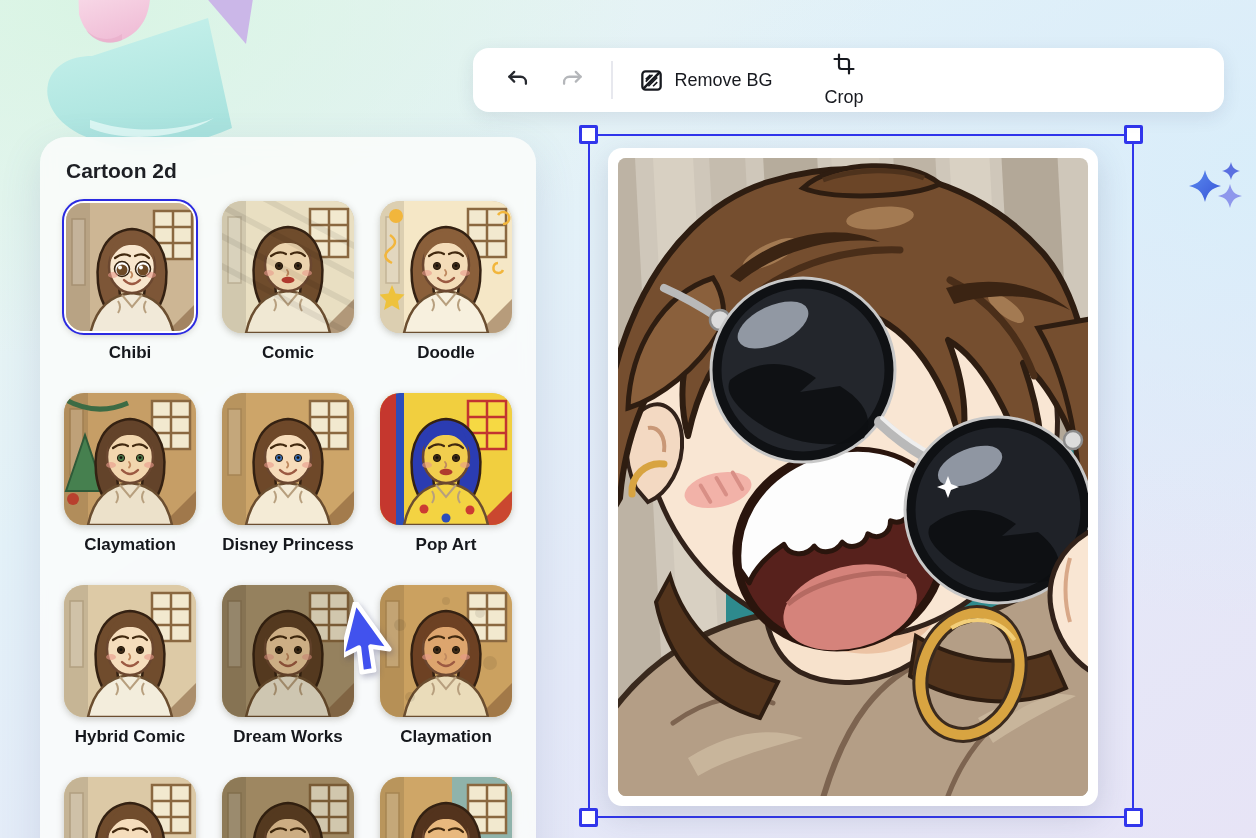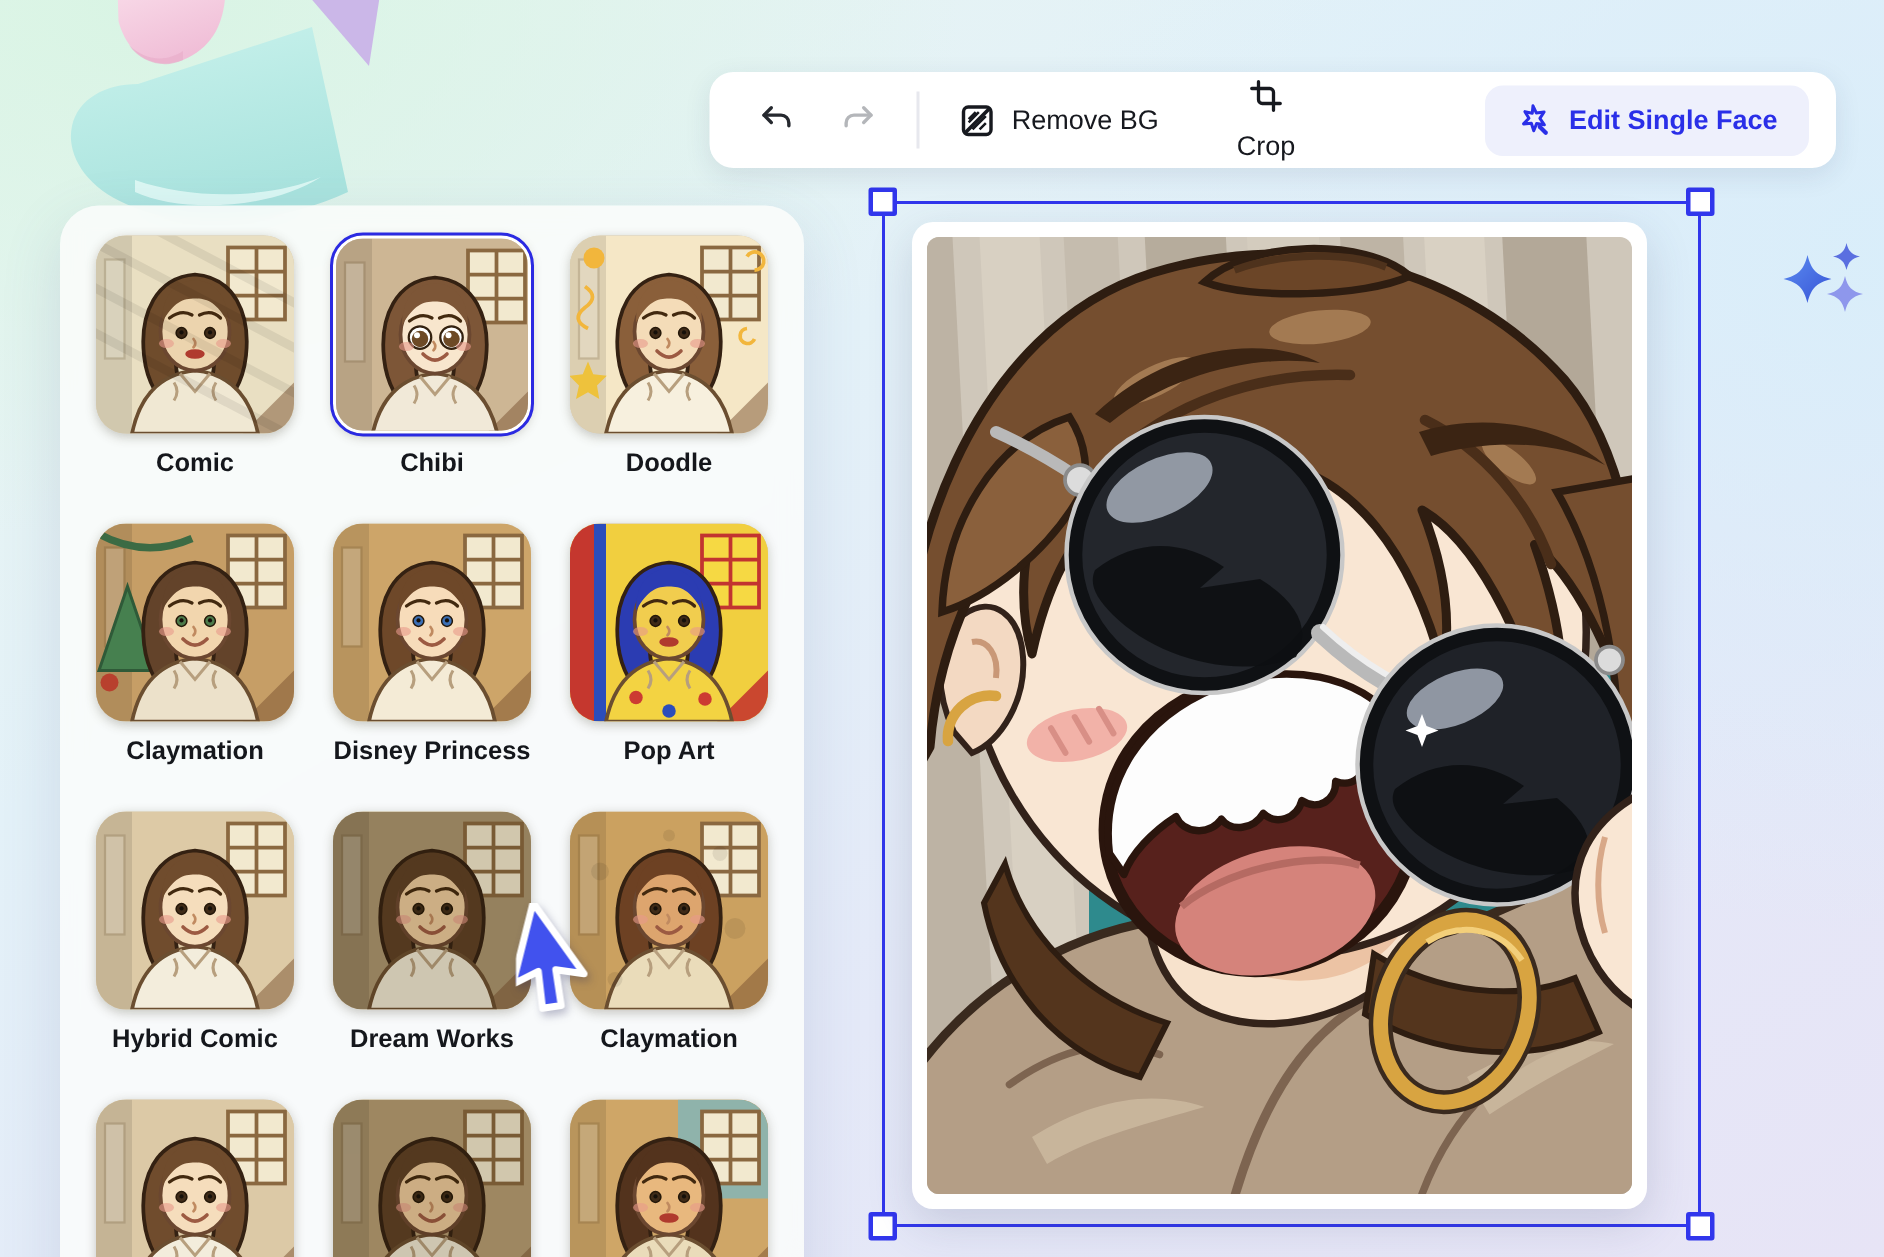--- a/index.html
+++ b/index.html
@@ -109,27 +109,20 @@
     </svg>
     <span data-interactable="false">Remove BG</span>
   </span>
   <span class="tool-btn" data-interactable="true">
     <svg width="24" height="24" viewBox="0 0 24 24" fill="none" stroke="#17191f" stroke-width="2.2" stroke-linecap="round">
       <path d="M7 2.5 V14.5 A2.5 2.5 0 0 0 9.5 17 H21.5"></path>
       <path d="M2.5 7 H14.5 A2.5 2.5 0 0 1 17 9.5 V21.5"></path>
     </svg>
     <span data-interactable="false">Crop</span>
   </span>
-  <span class="pill-btn" data-interactable="true">
-    <svg width="24" height="24" viewBox="0 0 24 24" fill="none" stroke="#2a2fe8" stroke-width="2" stroke-linejoin="round">
-      <path d="M11 2.5 L13.2 7.3 L18.4 6.6 L15.6 10.9 L18.6 15.2 L13.4 14.4 L11.5 19.2 L9.9 14.2 L4.7 14.6 L8.3 10.8 L5.6 6.4 L10.5 7.5 Z"></path>
-      <path d="M15.5 16.5 L19.5 20.5" stroke-width="2.8" stroke-linecap="round"></path>
-    </svg>
-    <span data-interactable="false">Edit Single Face</span>
-  </span>
 </div>
 
 <div class="selection" data-interactable="true">
   <div class="handle tl" data-interactable="true"></div>
   <div class="handle tr" data-interactable="true"></div>
   <div class="handle bl" data-interactable="true"></div>
   <div class="handle br" data-interactable="true"></div>
 </div>
 
 <div class="canvas-card" data-interactable="true">
@@ -239,54 +232,22 @@
 
       <path d="M474,372 C442,390 428,418 433,450 C438,480 454,502 474,514 Z" fill="#f9e6d3" stroke="#32221a" stroke-width="5"></path>
       <path d="M452,400 C446,420 446,444 452,464" fill="none" stroke="#d8a888" stroke-width="4"></path>
 
       <path d="M330,318 l3,8 8,3 -8,3 -3,8 -3,-8 -8,-3 8,-3 Z" fill="#ffffff"></path>
     </svg>
   </div>
 </div>
 
 <div class="panel" data-interactable="false">
+  <div class="panel-title" data-interactable="false">Cartoon 2d</div>
   <div class="style-grid" id="style-grid" data-interactable="false">
-      <div class="style-item" data-interactable="true">
-        <div class="thumb" data-interactable="true">
-          <svg viewBox="0 0 132 132" width="132" height="132">
-            <rect width="132" height="132" fill="#e9dfc2"></rect>
-            <rect x="0" y="0" width="24" height="132" fill="#000" opacity="0.10"></rect>
-            <rect x="6" y="16" width="13" height="66" fill="#fff" opacity="0.18" stroke="#5a4326" stroke-width="1.5"></rect>
-            <g stroke="#8a6840" stroke-width="2.5">
-              <rect x="88" y="8" width="38" height="48" fill="#f2e9cf"></rect>
-              <line x1="107" y1="8" x2="107" y2="56"></line>
-              <line x1="88" y1="24" x2="126" y2="24"></line>
-              <line x1="88" y1="40" x2="126" y2="40"></line>
-            </g>
-            <path d="M98,132 L132,98 L132,132 Z" fill="#7a5130" opacity="0.5"></path>
-            <path d="M66,26 C40,28 29,52 32,80 C34,99 43,111 51,117 L55,97 C51,80 53,64 66,58 C79,64 81,80 77,97 L81,117 C89,111 98,99 100,80 C103,52 92,28 66,26 Z" fill="#6f4c2c" stroke="#342112" stroke-width="2.5" stroke-linejoin="round"></path>
-            <path d="M24,132 C30,103 46,92 66,90 C86,92 102,103 108,132 Z" fill="#f0e8d3" stroke="#6b4e30" stroke-width="2.5"></path>
-            <path d="M56,92 L66,104 L76,92 M52,98 q4,6 0,12 M80,98 q-4,6 0,12" fill="none" stroke="#b79f7e" stroke-width="2"></path>
-            <ellipse cx="66" cy="64" rx="23" ry="26" fill="#ecd4ae" stroke="#6b4730" stroke-width="2.5"></ellipse>
-            <path d="M44,58 C44,38 55,30 66,30 C77,30 88,38 88,58 C80,44 74,42 66,42 C58,42 52,44 44,58 Z" fill="#6f4c2c"></path>
-            <circle cx="57" cy="65" r="3.6" fill="#3f2b18" stroke="#241708" stroke-width="1"></circle>
-            <circle cx="76" cy="65" r="3.6" fill="#3f2b18" stroke="#241708" stroke-width="1"></circle>
-            <circle cx="57" cy="64.6" r="1.4" fill="#15100a"></circle>
-            <circle cx="76" cy="64.6" r="1.4" fill="#15100a"></circle>
-            <path d="M49,55 q8,-6 15,-2" stroke="#42290f" stroke-width="2.2" fill="none" stroke-linecap="round"></path>
-            <path d="M69,53 q8,-4 14,2" stroke="#42290f" stroke-width="2.2" fill="none" stroke-linecap="round"></path>
-            <path d="M65,69 q2.5,3 0,5.5" stroke="#c08a60" stroke-width="1.8" fill="none" stroke-linecap="round"></path>
-            <ellipse cx="66" cy="79" rx="6.5" ry="3.2" fill="#b03a2e"></ellipse>
-            <ellipse cx="47" cy="72" rx="5" ry="3" fill="#e89a8a" opacity="0.6"></ellipse>
-            <ellipse cx="85" cy="72" rx="5" ry="3" fill="#e89a8a" opacity="0.6"></ellipse>
-            <path d="M-10,30 L142,110 M-10,60 L142,140 M-10,0 L142,80 M-10,-30 L142,50" stroke="#000" stroke-opacity="0.07" stroke-width="6"></path>
-          </svg>
-        </div>
-        <div class="style-label" data-interactable="false">Comic</div>
-      </div>
       <div class="style-item" data-interactable="true">
         <div class="thumb selected" data-interactable="true">
           <svg viewBox="0 0 132 132" width="132" height="132">
             <rect width="132" height="132" fill="#cdb694"></rect>
             <rect x="0" y="0" width="24" height="132" fill="#000" opacity="0.10"></rect>
             <rect x="6" y="16" width="13" height="66" fill="#fff" opacity="0.18" stroke="#5a4326" stroke-width="1.5"></rect>
             <g stroke="#8a6840" stroke-width="2.5">
               <rect x="88" y="8" width="38" height="48" fill="#f2e9cf"></rect>
               <line x1="107" y1="8" x2="107" y2="56"></line>
               <line x1="88" y1="24" x2="126" y2="24"></line>
@@ -306,20 +267,53 @@
             <circle cx="75" cy="64.5" r="2" fill="#fff"></circle>
             <path d="M49,55 q8,-6 15,-2" stroke="#42290f" stroke-width="2.2" fill="none" stroke-linecap="round"></path>
             <path d="M69,53 q8,-4 14,2" stroke="#42290f" stroke-width="2.2" fill="none" stroke-linecap="round"></path>
             <path d="M65,69 q2.5,3 0,5.5" stroke="#c08a60" stroke-width="1.8" fill="none" stroke-linecap="round"></path>
             <path d="M58,77 q8,8 16,0" stroke="#9c5a42" stroke-width="2.4" fill="none" stroke-linecap="round"></path>
             <ellipse cx="47" cy="72" rx="5" ry="3" fill="#e89a8a" opacity="0.6"></ellipse>
             <ellipse cx="85" cy="72" rx="5" ry="3" fill="#e89a8a" opacity="0.6"></ellipse>
           </svg>
         </div>
         <div class="style-label" data-interactable="false">Chibi</div>
+      </div>
+      <div class="style-item" data-interactable="true">
+        <div class="thumb" data-interactable="true">
+          <svg viewBox="0 0 132 132" width="132" height="132">
+            <rect width="132" height="132" fill="#e9dfc2"></rect>
+            <rect x="0" y="0" width="24" height="132" fill="#000" opacity="0.10"></rect>
+            <rect x="6" y="16" width="13" height="66" fill="#fff" opacity="0.18" stroke="#5a4326" stroke-width="1.5"></rect>
+            <g stroke="#8a6840" stroke-width="2.5">
+              <rect x="88" y="8" width="38" height="48" fill="#f2e9cf"></rect>
+              <line x1="107" y1="8" x2="107" y2="56"></line>
+              <line x1="88" y1="24" x2="126" y2="24"></line>
+              <line x1="88" y1="40" x2="126" y2="40"></line>
+            </g>
+            <path d="M98,132 L132,98 L132,132 Z" fill="#7a5130" opacity="0.5"></path>
+            <path d="M66,26 C40,28 29,52 32,80 C34,99 43,111 51,117 L55,97 C51,80 53,64 66,58 C79,64 81,80 77,97 L81,117 C89,111 98,99 100,80 C103,52 92,28 66,26 Z" fill="#6f4c2c" stroke="#342112" stroke-width="2.5" stroke-linejoin="round"></path>
+            <path d="M24,132 C30,103 46,92 66,90 C86,92 102,103 108,132 Z" fill="#f0e8d3" stroke="#6b4e30" stroke-width="2.5"></path>
+            <path d="M56,92 L66,104 L76,92 M52,98 q4,6 0,12 M80,98 q-4,6 0,12" fill="none" stroke="#b79f7e" stroke-width="2"></path>
+            <ellipse cx="66" cy="64" rx="23" ry="26" fill="#ecd4ae" stroke="#6b4730" stroke-width="2.5"></ellipse>
+            <path d="M44,58 C44,38 55,30 66,30 C77,30 88,38 88,58 C80,44 74,42 66,42 C58,42 52,44 44,58 Z" fill="#6f4c2c"></path>
+            <circle cx="57" cy="65" r="3.6" fill="#3f2b18" stroke="#241708" stroke-width="1"></circle>
+            <circle cx="76" cy="65" r="3.6" fill="#3f2b18" stroke="#241708" stroke-width="1"></circle>
+            <circle cx="57" cy="64.6" r="1.4" fill="#15100a"></circle>
+            <circle cx="76" cy="64.6" r="1.4" fill="#15100a"></circle>
+            <path d="M49,55 q8,-6 15,-2" stroke="#42290f" stroke-width="2.2" fill="none" stroke-linecap="round"></path>
+            <path d="M69,53 q8,-4 14,2" stroke="#42290f" stroke-width="2.2" fill="none" stroke-linecap="round"></path>
+            <path d="M65,69 q2.5,3 0,5.5" stroke="#c08a60" stroke-width="1.8" fill="none" stroke-linecap="round"></path>
+            <ellipse cx="66" cy="79" rx="6.5" ry="3.2" fill="#b03a2e"></ellipse>
+            <ellipse cx="47" cy="72" rx="5" ry="3" fill="#e89a8a" opacity="0.6"></ellipse>
+            <ellipse cx="85" cy="72" rx="5" ry="3" fill="#e89a8a" opacity="0.6"></ellipse>
+            <path d="M-10,30 L142,110 M-10,60 L142,140 M-10,0 L142,80 M-10,-30 L142,50" stroke="#000" stroke-opacity="0.07" stroke-width="6"></path>
+          </svg>
+        </div>
+        <div class="style-label" data-interactable="false">Comic</div>
       </div>
       <div class="style-item" data-interactable="true">
         <div class="thumb" data-interactable="true">
           <svg viewBox="0 0 132 132" width="132" height="132">
             <rect width="132" height="132" fill="#f5e7c6"></rect>
             <rect x="0" y="0" width="24" height="132" fill="#000" opacity="0.10"></rect>
             <rect x="6" y="16" width="13" height="66" fill="#fff" opacity="0.18" stroke="#5a4326" stroke-width="1.5"></rect>
             <g stroke="#8a6840" stroke-width="2.5">
               <rect x="88" y="8" width="38" height="48" fill="#f2e9cf"></rect>
               <line x1="107" y1="8" x2="107" y2="56"></line>

